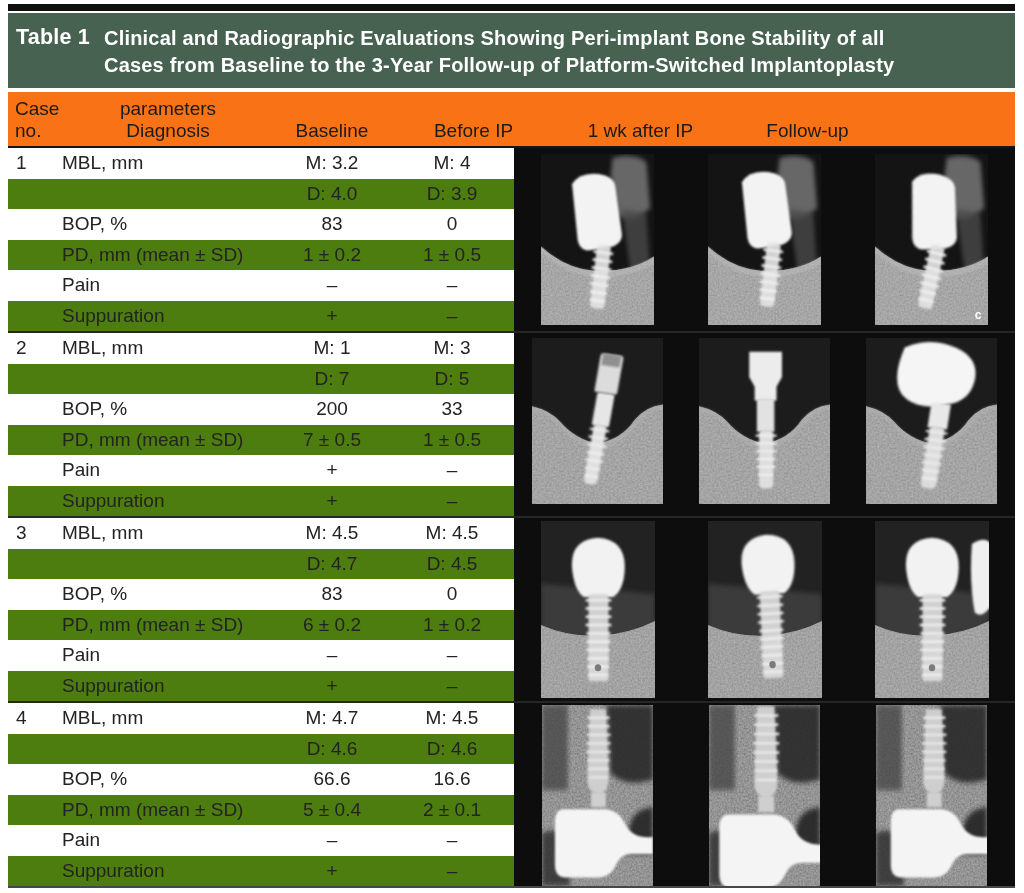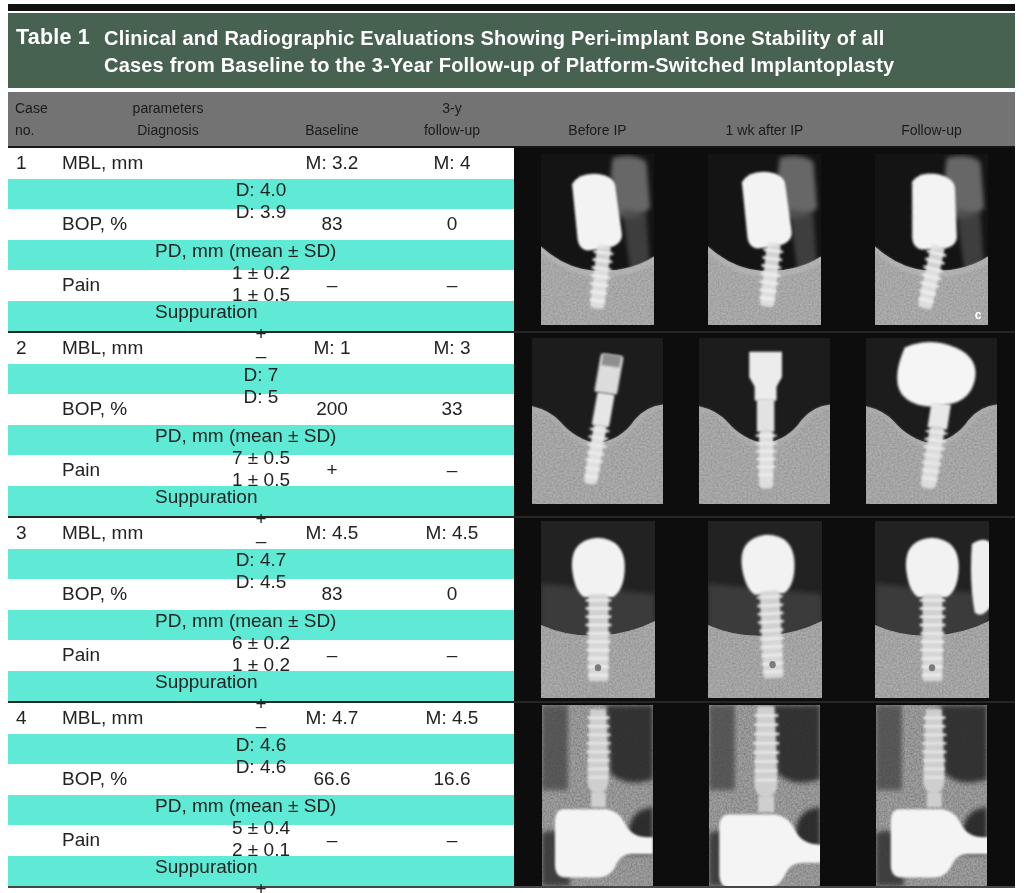--- a/index.html
+++ b/index.html
@@ -21,39 +21,39 @@
     font-weight:bold;font-size:21.5px;letter-spacing:.2px;
   }
   .title-lines{
     padding-top:12px;font-weight:bold;font-size:20px;
     line-height:27px;letter-spacing:.2px;
   }
   .band-gap{height:4px;background:#fff;}
 
   
   .col-header{
-    background:#737373;height:56px;box-sizing:border-box;
+    background:#f97316;height:56px;box-sizing:border-box;
     display:flex;align-items:flex-end;
-    font-size:14px;color:#1b1b1b;line-height:21.5px;
+    font-size:19px;color:#1b1b1b;line-height:21.5px;
     padding-bottom:5px;border-bottom:2px solid #161616;
   }
   .h{display:block;}
   .h .ln{display:block;}
   .h.case{width:54px;padding-left:7px;box-sizing:border-box;}
   .h.diag{width:212px;text-align:center;}
   .h.base{width:116px;text-align:center;}
   .h.fup{width:124px;text-align:center;}
   .h.img{width:167px;text-align:center;}
 
   
   .case-block{display:flex;height:183px;}
   .case-block + .case-block{border-top:2px solid #262626;}
   .rows{width:506px;flex:none;}
   .tr{display:flex;align-items:center;height:30.5px;font-size:19px;}
-  .tr.g{background:#5eead4;flex-direction:column;}
+  .tr.g{background:#4d7c0f;}
   .td{box-sizing:border-box;}
   .td.no{width:54px;padding-left:8px;}
   .td.param{width:212px;}
   .td.val{width:116px;text-align:center;}
   .td.val2{width:124px;text-align:center;}
 
   
   .imgs{
     width:501px;flex:none;background:#0d0d0d;
     display:flex;justify-content:space-around;align-items:flex-start;
@@ -175,24 +175,20 @@
   <div class="col-header">
     <span class="h case">
       <span class="ln">Case</span>
       <span class="ln">no.</span>
     </span>
     <span class="h diag">
       <span class="ln">parameters</span>
       <span class="ln">Diagnosis</span>
     </span>
     <span class="h base">Baseline</span>
-    <span class="h fup">
-      <span class="ln">3-y</span>
-      <span class="ln">follow-up</span>
-    </span>
     <span class="h img">Before IP</span>
     <span class="h img">1 wk after IP</span>
     <span class="h img">Follow-up</span>
   </div>
 
   <div class="case-block">
     <div class="rows">
       <div class="tr w">
         <span class="td no">1</span>
         <span class="td param">MBL, mm</span>

